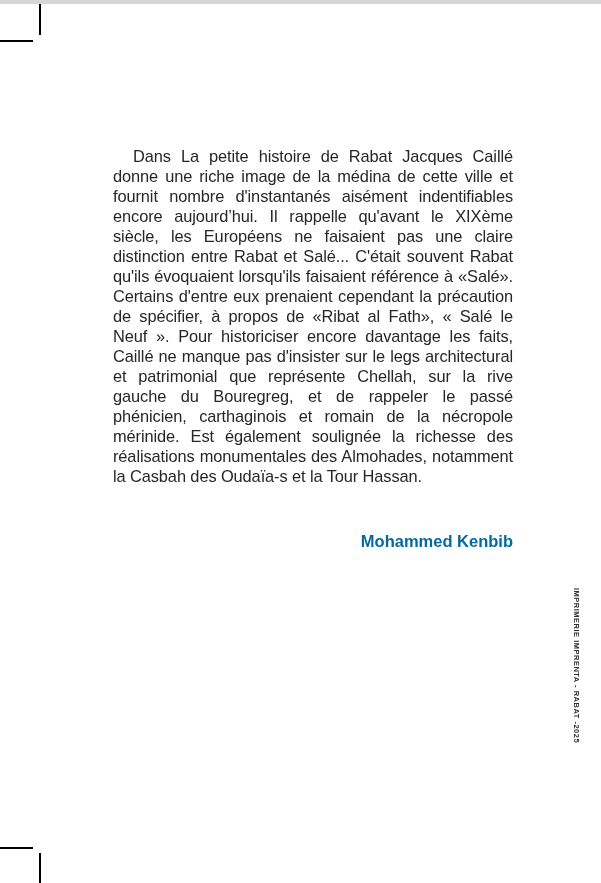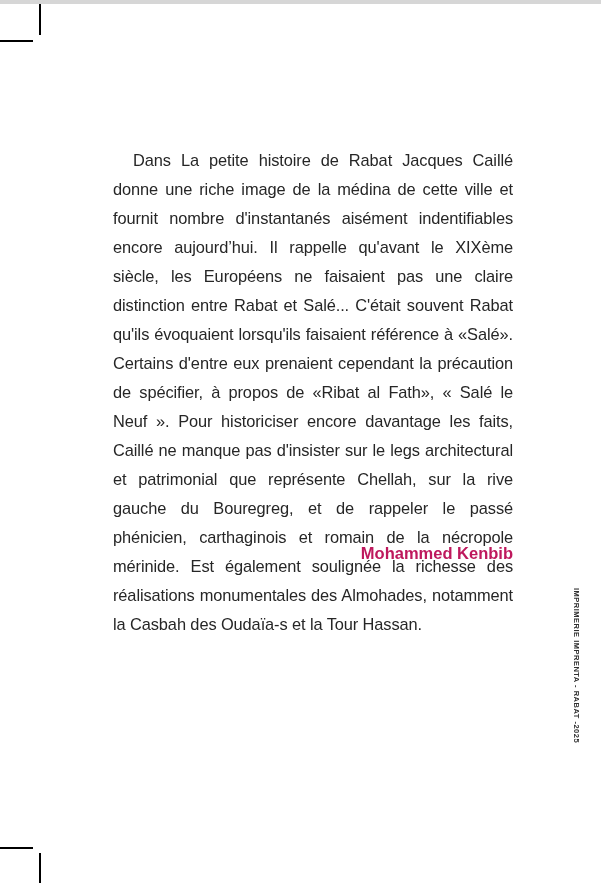--- a/index.html
+++ b/index.html
@@ -46,35 +46,35 @@
     width: 1.5px; height: 30px;
     background: #000000;
   }
   .text-block {
     position: absolute;
     left: 113px;
     top: 146px;
     width: 400px;
     color: #262626;
     font-size: 16.4px;
-    line-height: 29px;
+    line-height: 20px;
     text-align: justify;
     letter-spacing: -0.1px;
   }
   .text-block p {
     margin: 0;
     text-indent: 20px;
   }
   .signature {
     position: absolute;
-    top: 544px;
+    top: 532px;
     left: 113px;
     width: 400px;
     text-align: right;
-    color: #be185d;
+    color: #0369a1;
     font-size: 16.5px;
     font-weight: bold;
   }
   .printer-credit {
     position: absolute;
     left: 581px;
     top: 588px;
     width: 160px;
     transform: rotate(90deg);
     transform-origin: top left;

